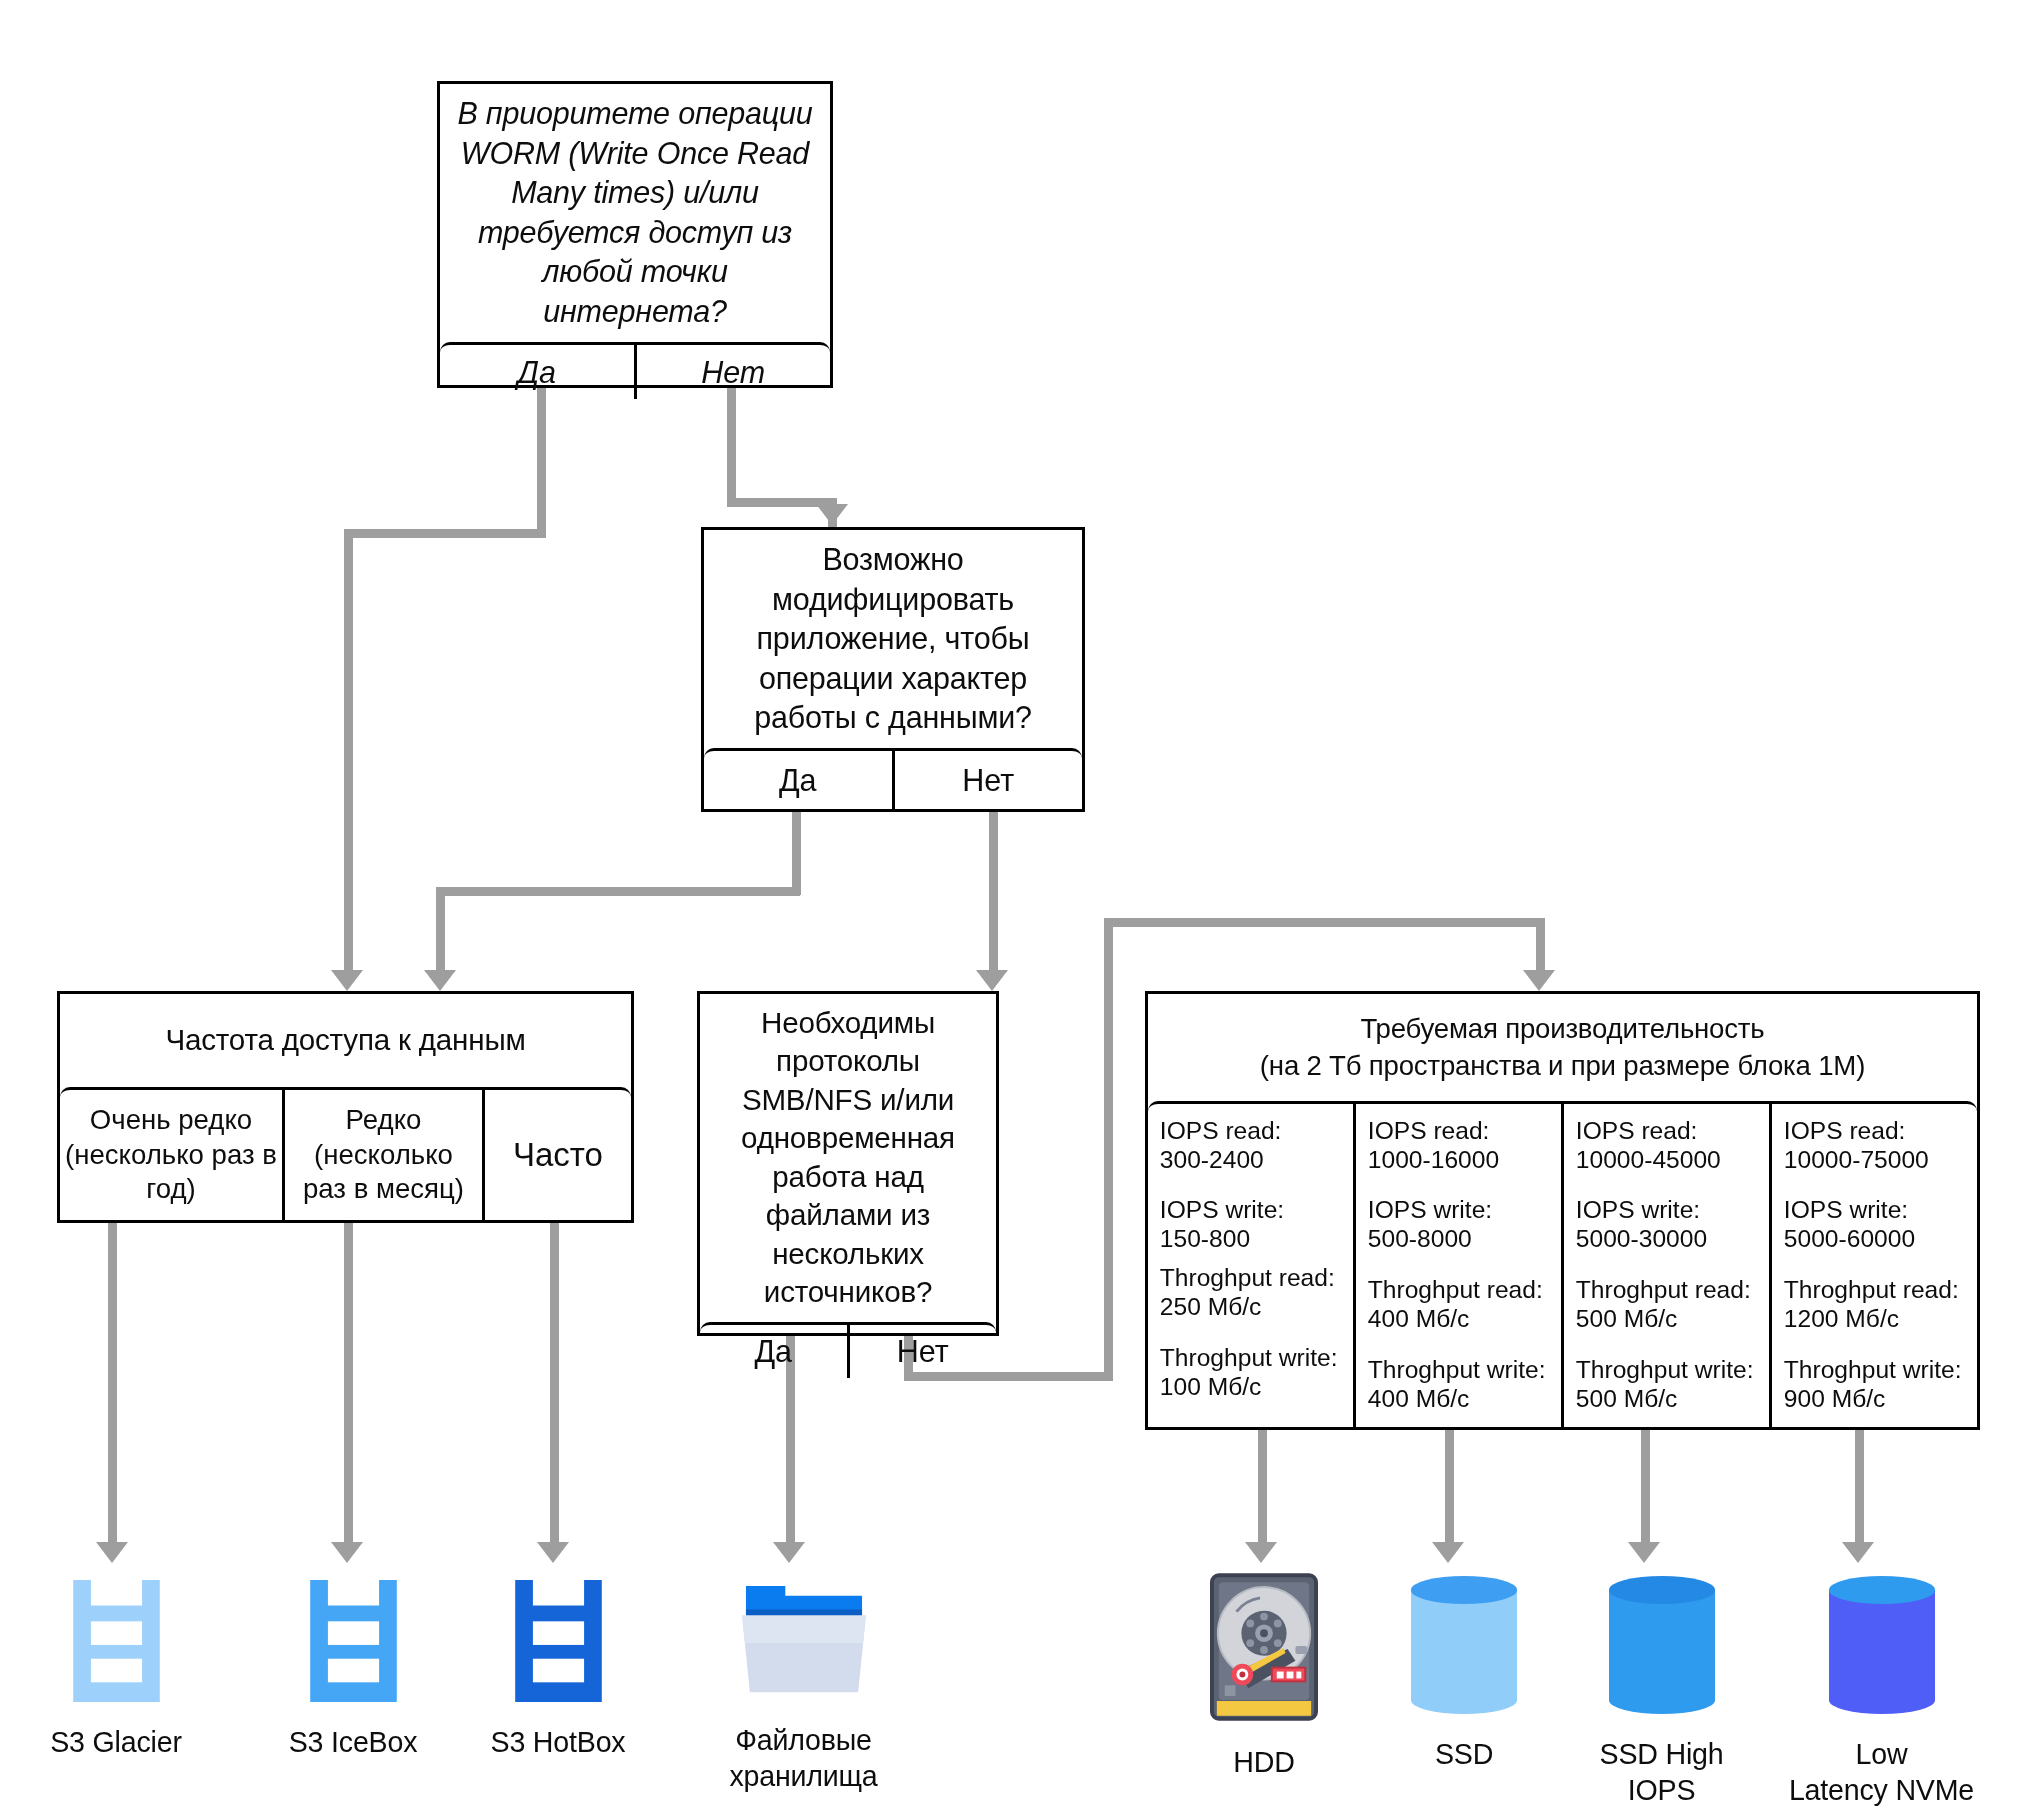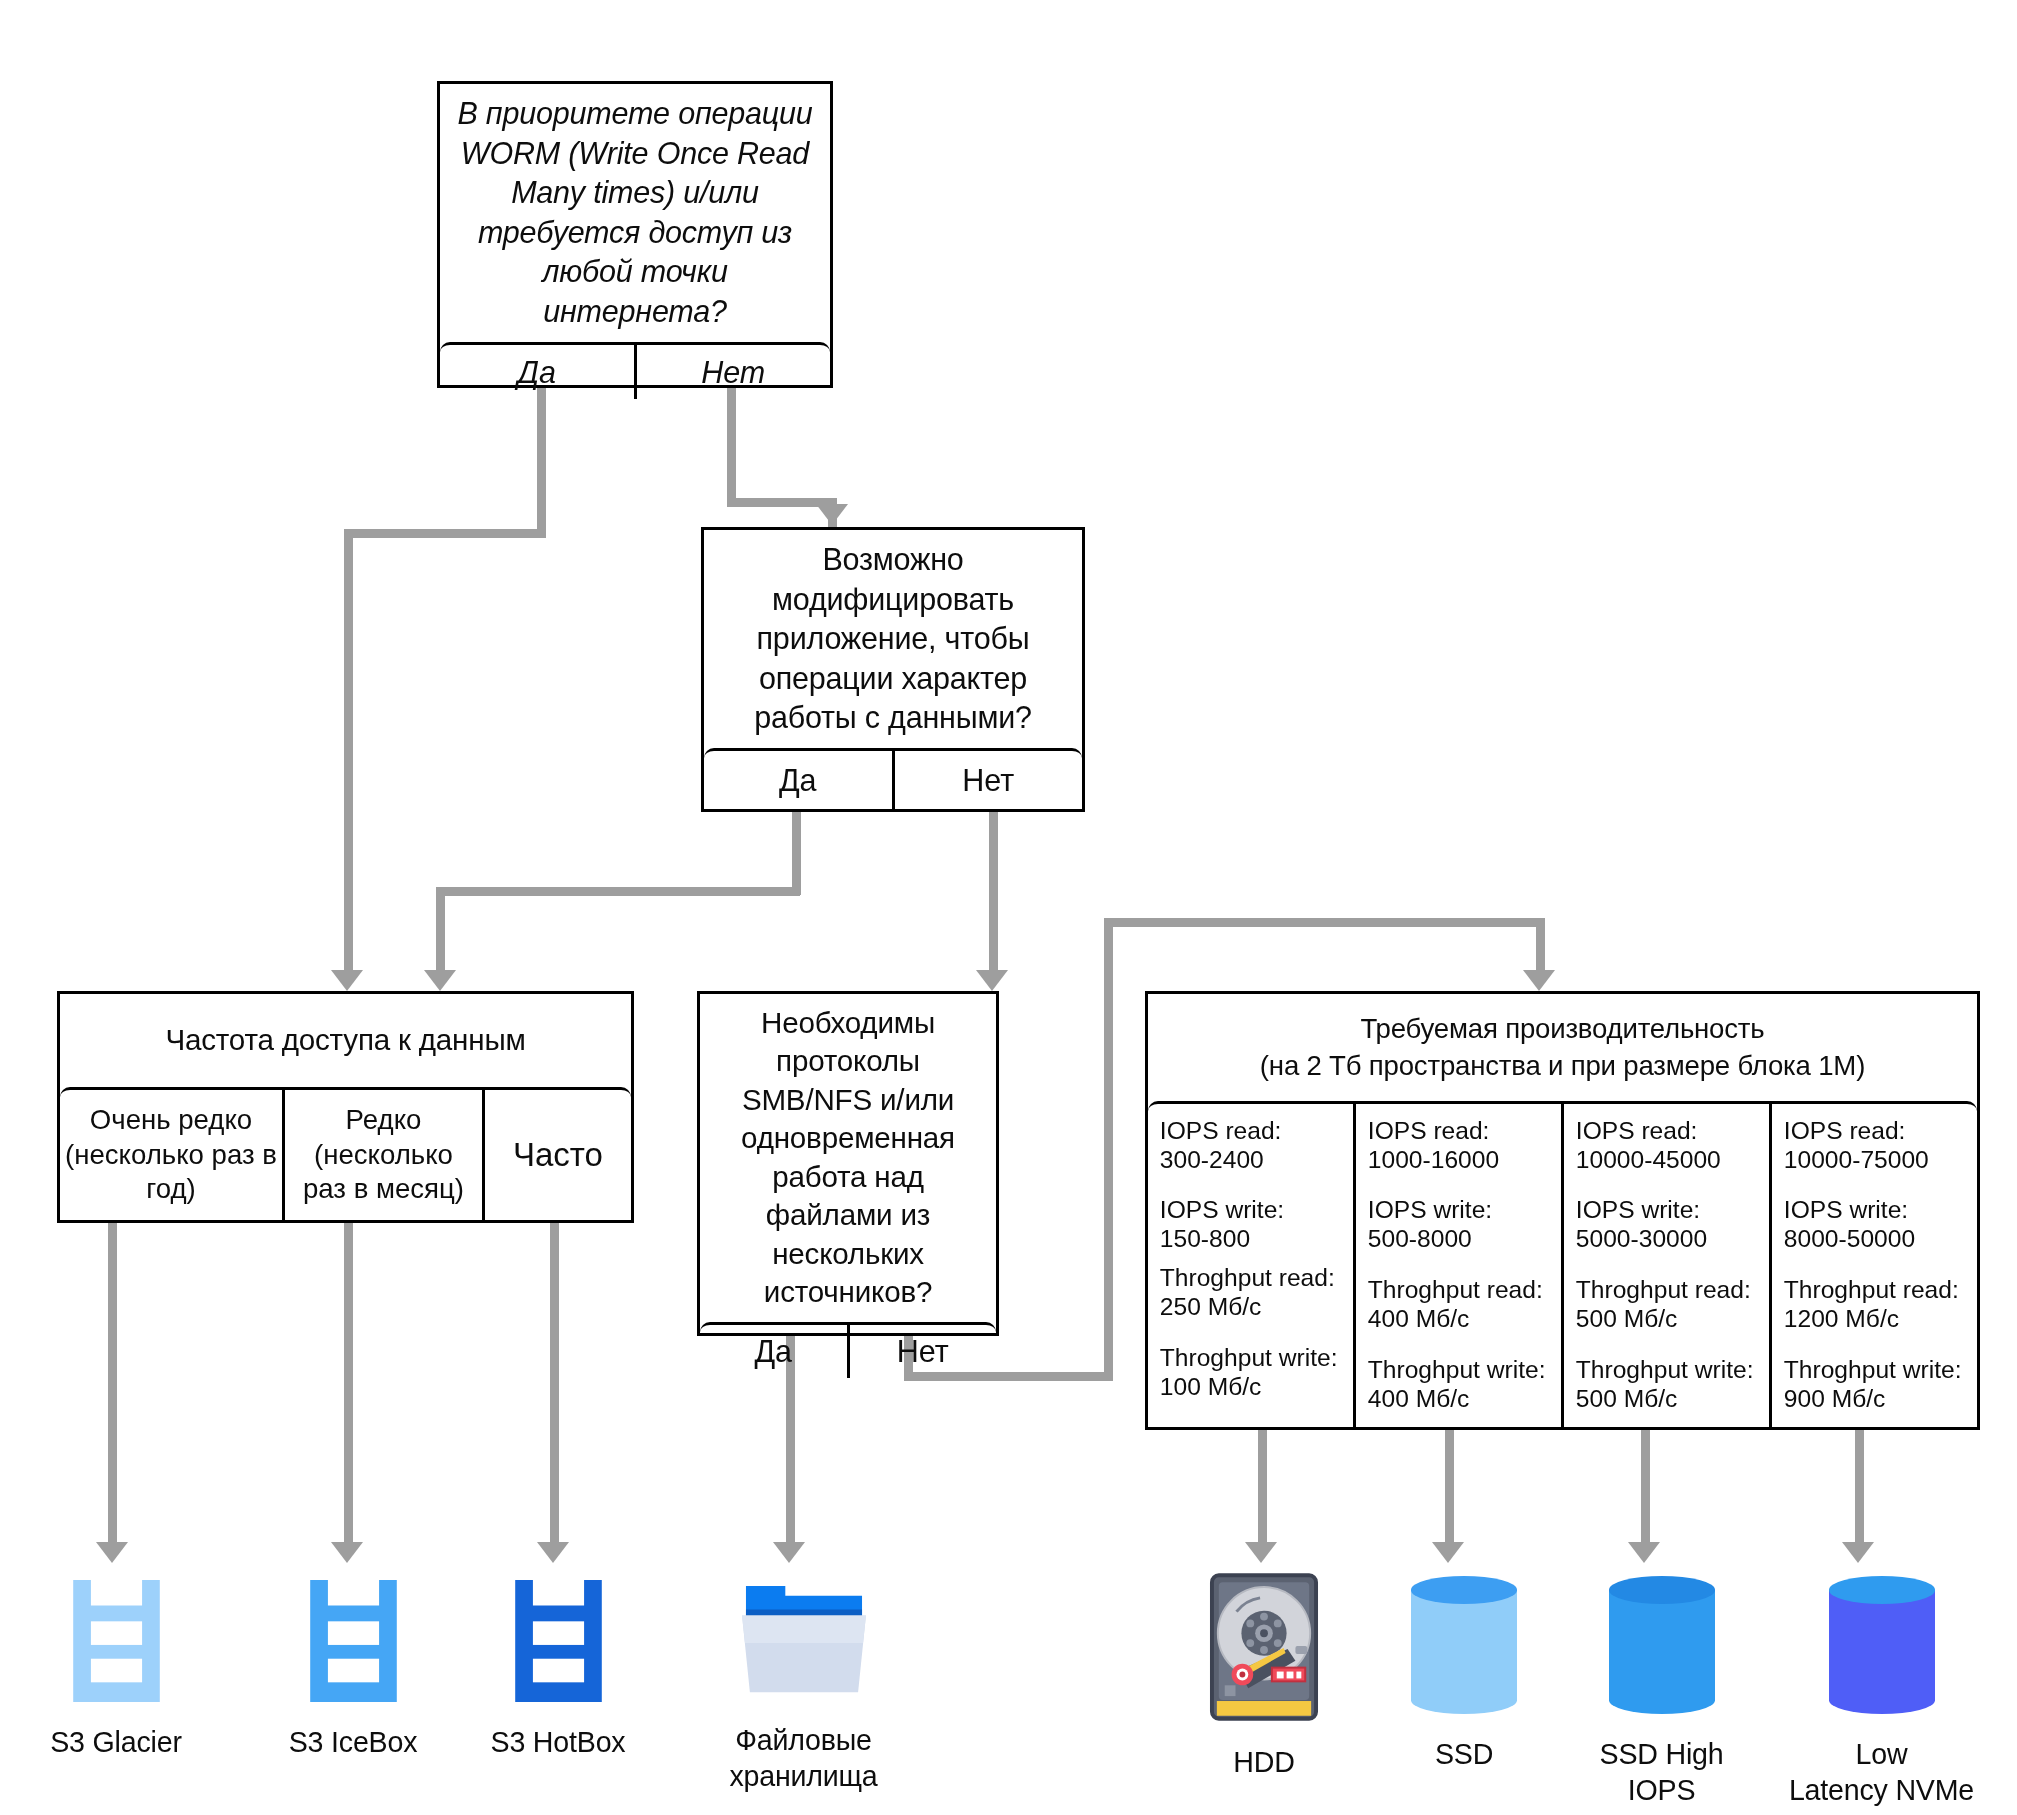--- a/index.html
+++ b/index.html
@@ -203,21 +203,21 @@
         <div>Throghput read:</div>
         <div style="margin-bottom:21.7px;">500 Мб/с</div>
         <div>Throghput write:</div>
         <div>500 Мб/с</div>
       </div>
 
       <div class="cell" style="flex-direction:column;align-items:flex-start;justify-content:flex-start;text-align:left;font-size:24.6px;padding:11.8px 9.9px 9.9px 11.8px;line-height:1.18;gap:0;">
         <div>IOPS read:</div>
         <div style="margin-bottom:21.7px;">10000-75000</div>
         <div>IOPS write:</div>
-        <div style="margin-bottom:21.7px;">8000-50000</div>
+        <div style="margin-bottom:21.7px;">5000-60000</div>
         <div>Throghput read:</div>
         <div style="margin-bottom:21.7px;">1200 Мб/с</div>
         <div>Throghput write:</div>
         <div>900 Мб/с</div>
       </div>
 
     </div>
   </div>
 
   <div class="result" style="left:47px;top:1580px;width:138px;">

